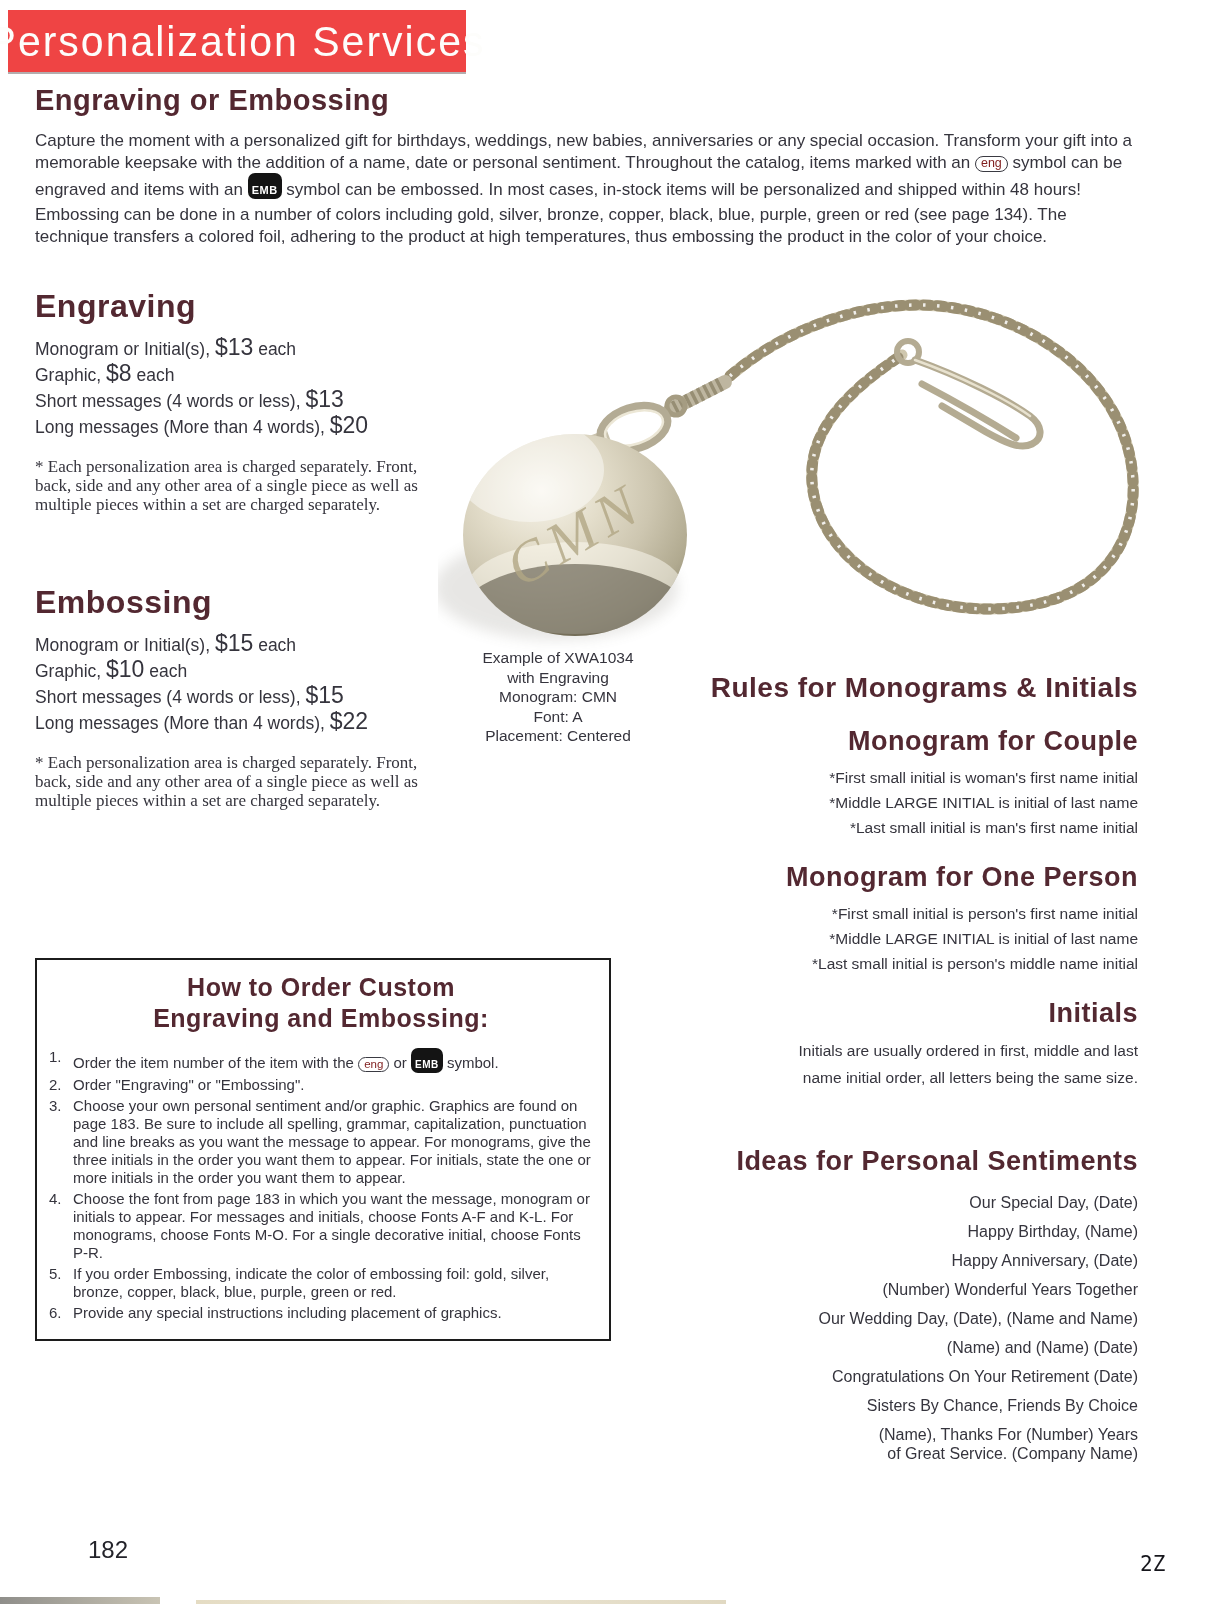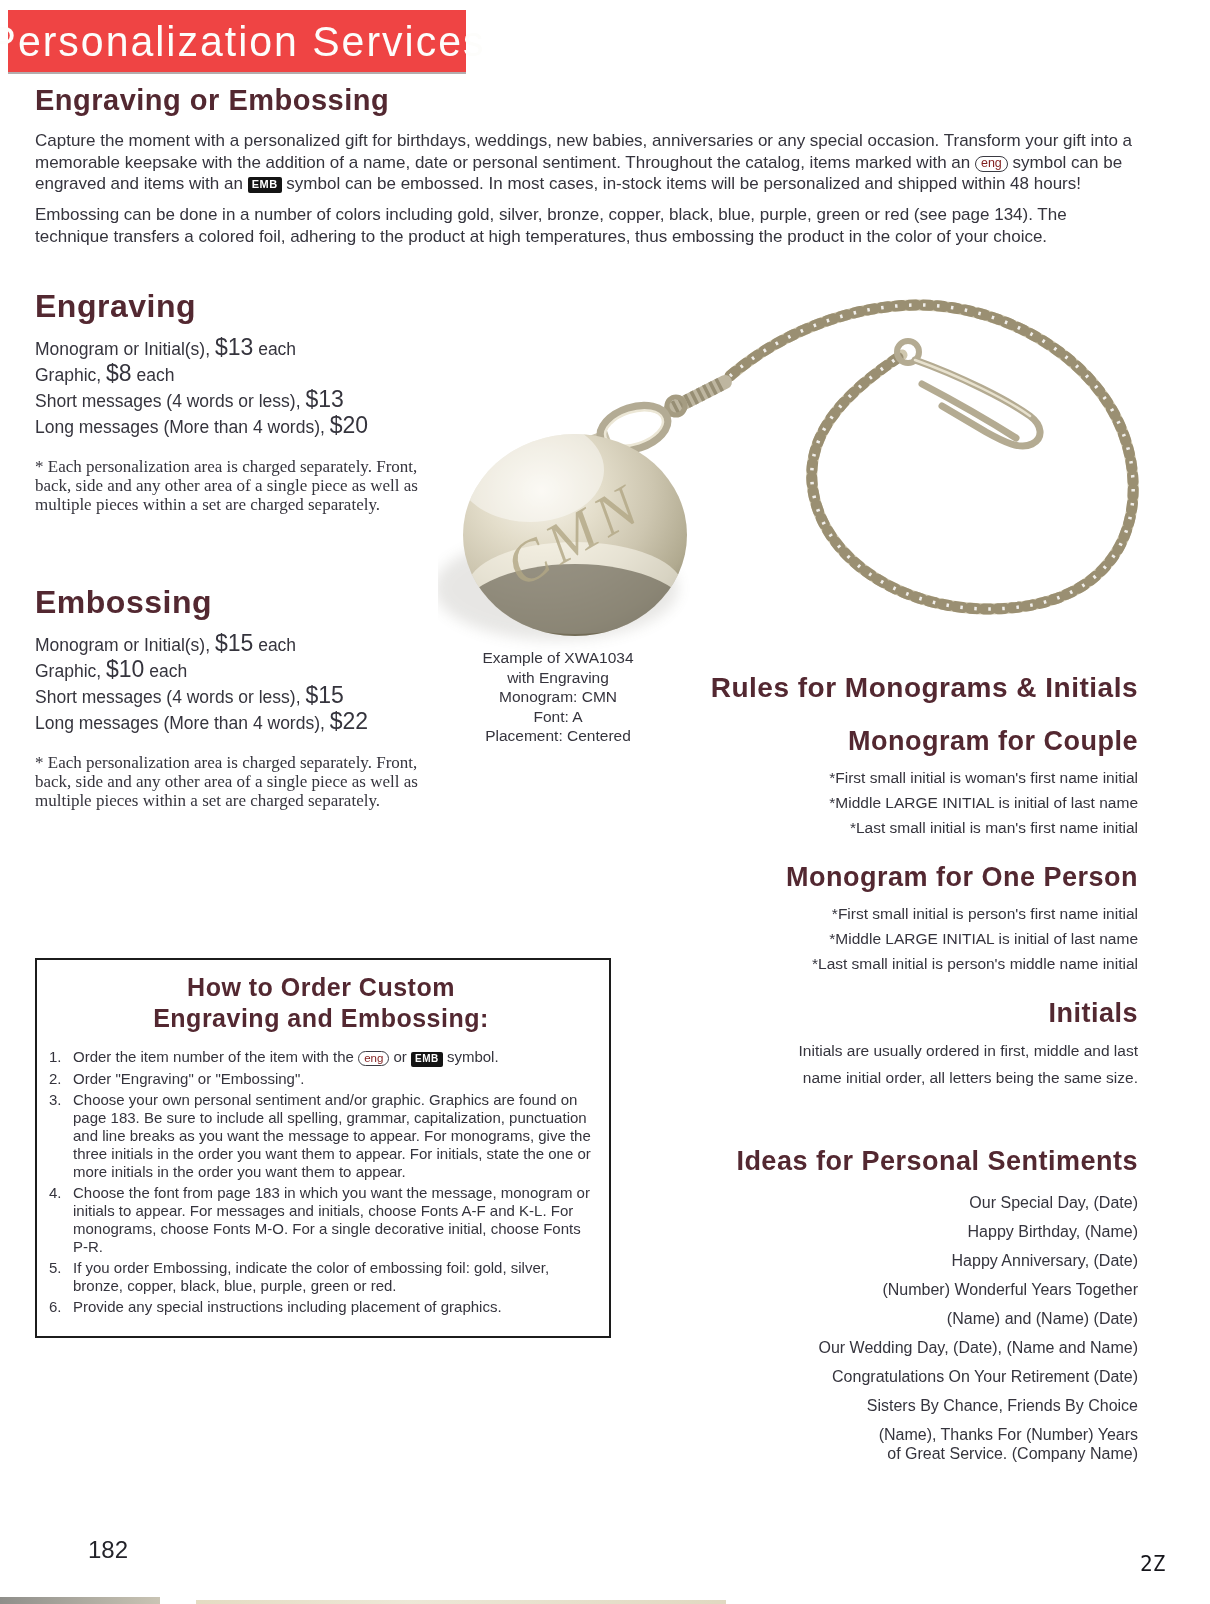--- a/index.html
+++ b/index.html
@@ -29,23 +29,23 @@
   
   .para{position:absolute;left:35px;width:1108px;font-size:17px;line-height:21.5px;}
   .p1{top:130px;}
   .p2{top:204px;}
   .badge-eng{
     display:inline-block;border:1.6px solid #3a3a42;border-radius:8px;
     font-size:12.5px;line-height:13px;padding:0 5px 1px 5px;vertical-align:1px;
     color:#7f1d1d;background:#fff;
   }
   .badge-emb{
-    display:inline-block;background:#141414;color:#fff;border-radius:2px;
+    display:inline-block;background:#141414;color:#fff;border-radius:7px;
     font-size:11px;font-weight:bold;letter-spacing:.5px;line-height:13px;
-    padding:1px 4px 2px 4px;vertical-align:1px;
+    padding:11px 4px 2px 4px;vertical-align:1px;
   }
   
   .svc{position:absolute;left:35px;width:420px;}
   .svc-engraving{top:288px;}
   .svc-embossing{top:584px;}
   .svc h2{font-size:32px;margin:0 0 10px 0;}
   .price-line{font-size:17.5px;line-height:24px;}
   .price{font-size:23px;}
   .svc-note{margin-top:18px;font-size:17px;line-height:19px;width:392px;font-family:Liberation Serif, serif;}
   
@@ -241,22 +241,22 @@
       <span class="howto-text">Provide any special instructions including placement of graphics.</span>
     </div>
   </div>
 
   <div class="ideas">
     <h2 class="h-maroon">Ideas for Personal Sentiments</h2>
     <div class="idea-item">Our Special Day, (Date)</div>
     <div class="idea-item">Happy Birthday, (Name)</div>
     <div class="idea-item">Happy Anniversary, (Date)</div>
     <div class="idea-item">(Number) Wonderful Years Together</div>
+    <div class="idea-item">Our Wedding Day, (Date), (Name and Name)</div>
     <div class="idea-item">(Name) and (Name) (Date)</div>
-    <div class="idea-item">Our Wedding Day, (Date), (Name and Name)</div>
     <div class="idea-item">Congratulations On Your Retirement (Date)</div>
     <div class="idea-item">Sisters By Chance, Friends By Choice</div>
     <div class="idea-item">(Name), Thanks For (Number) Years
 of Great Service. (Company Name)</div>
   </div>
 
   <div class="page-number">182</div>
   <div class="corner-mark">2Z</div>
   <div class="bottom-strip">
     <div class="strip-seg seg-a"></div>

